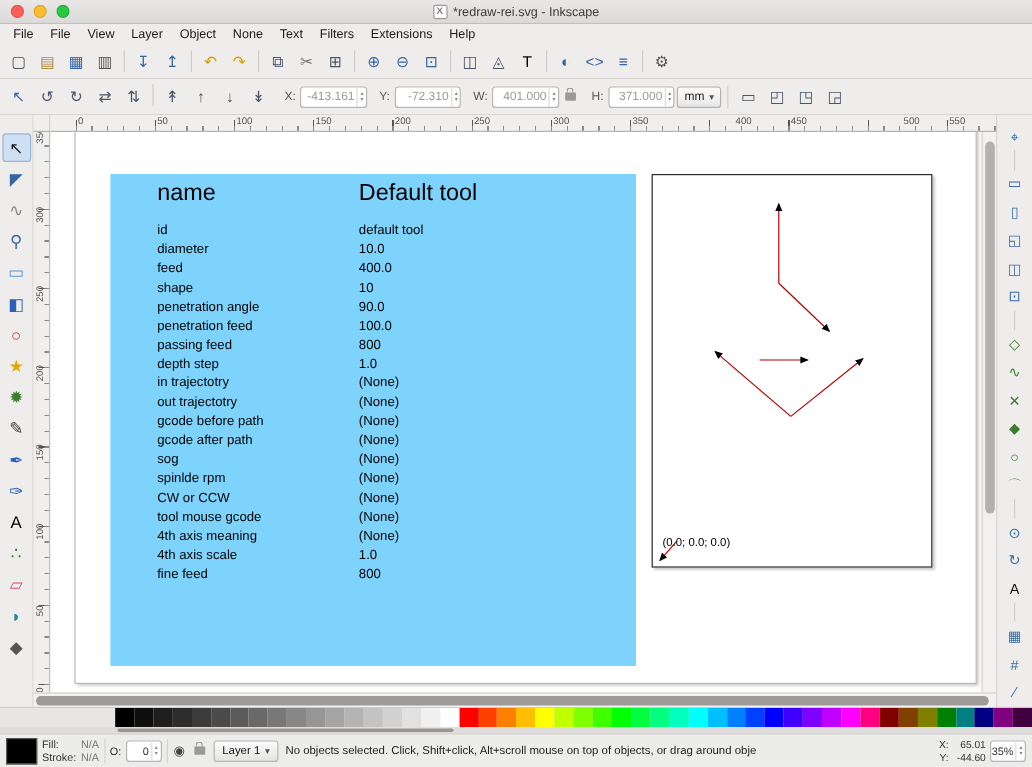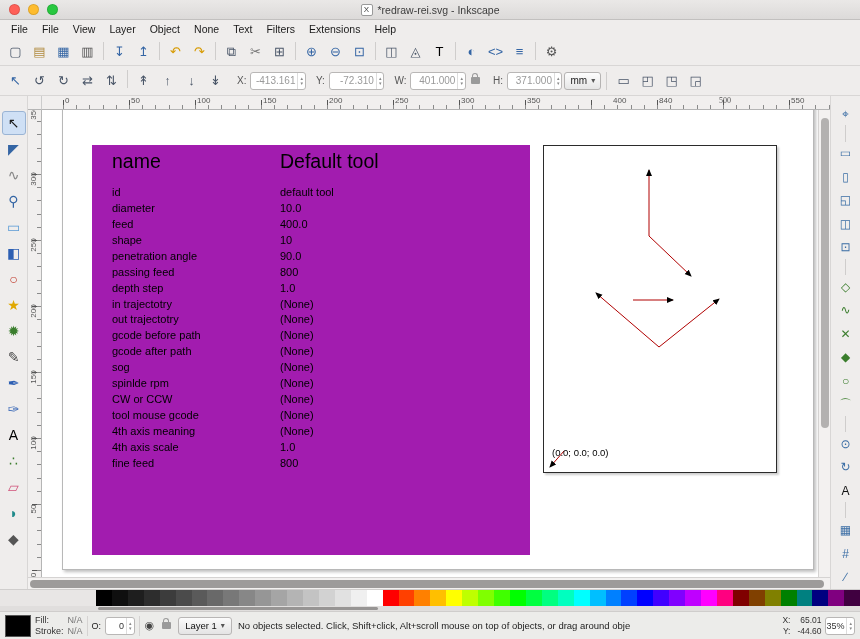--- a/index.html
+++ b/index.html
@@ -346,40 +346,40 @@
         <div class="h-ruler" id="h-ruler">
             <span class="hr-num" style="left: 23px;">0</span>
             <span class="hr-num" style="left: 89px;">50</span>
             <span class="hr-num" style="left: 155px;">100</span>
             <span class="hr-num" style="left: 221px;">150</span>
             <span class="hr-num" style="left: 287px;">200</span>
             <span class="hr-num" style="left: 353px;">250</span>
             <span class="hr-num" style="left: 419px;">300</span>
             <span class="hr-num" style="left: 485px;">350</span>
             <span class="hr-num" style="left: 571px;">400</span>
-            <span class="hr-num" style="left: 617px;">840</span>
-            <span class="hr-num" style="left: 677px; font-family: Liberation Serif, serif;">500</span>
+            <span class="hr-num" style="left: 617px;">450</span>
+            <span class="hr-num" style="left: 711px;">500</span>
             <span class="hr-num" style="left: 749px;">550</span>
           </div>
       </div>
       <div class="canvas-row">
         <div class="v-ruler" id="v-ruler">
             <span class="vr-num" style="top: -2px;">350</span>
             <span class="vr-num" style="top: 64px;">300</span>
             <span class="vr-num" style="top: 130px;">250</span>
             <span class="vr-num" style="top: 196px;">200</span>
             <span class="vr-num" style="top: 262px;">150</span>
             <span class="vr-num" style="top: 328px;">100</span>
             <span class="vr-num" style="top: 394px;">50</span>
             <span class="vr-num" style="top: 460px;">0</span>
           </div>
         <div class="canvas">
           <div class="page"></div>
 
-          <div class="tool-table" id="tool-table" style="background: #a21caf;">
+          <div class="tool-table" id="tool-table" style="background: #7dd3fc; padding-left: 19px;">
             <div class="t-header">
               <span class="t-h-name">name</span>
               <span class="t-h-val">Default tool</span>
             </div>
             <div class="t-rows" id="t-rows">
                 <div class="t-row">
                   <span class="t-name">id</span>
                   <span class="t-val">default tool</span>
                 </div>
                 <div class="t-row">
@@ -390,20 +390,24 @@
                   <span class="t-name">feed</span>
                   <span class="t-val">400.0</span>
                 </div>
                 <div class="t-row">
                   <span class="t-name">shape</span>
                   <span class="t-val">10</span>
                 </div>
                 <div class="t-row">
                   <span class="t-name">penetration angle</span>
                   <span class="t-val">90.0</span>
+                </div>
+                <div class="t-row">
+                  <span class="t-name">penetration feed</span>
+                  <span class="t-val">100.0</span>
                 </div>
                 <div class="t-row">
                   <span class="t-name">passing feed</span>
                   <span class="t-val">800</span>
                 </div>
                 <div class="t-row">
                   <span class="t-name">depth step</span>
                   <span class="t-val">1.0</span>
                 </div>
                 <div class="t-row">

